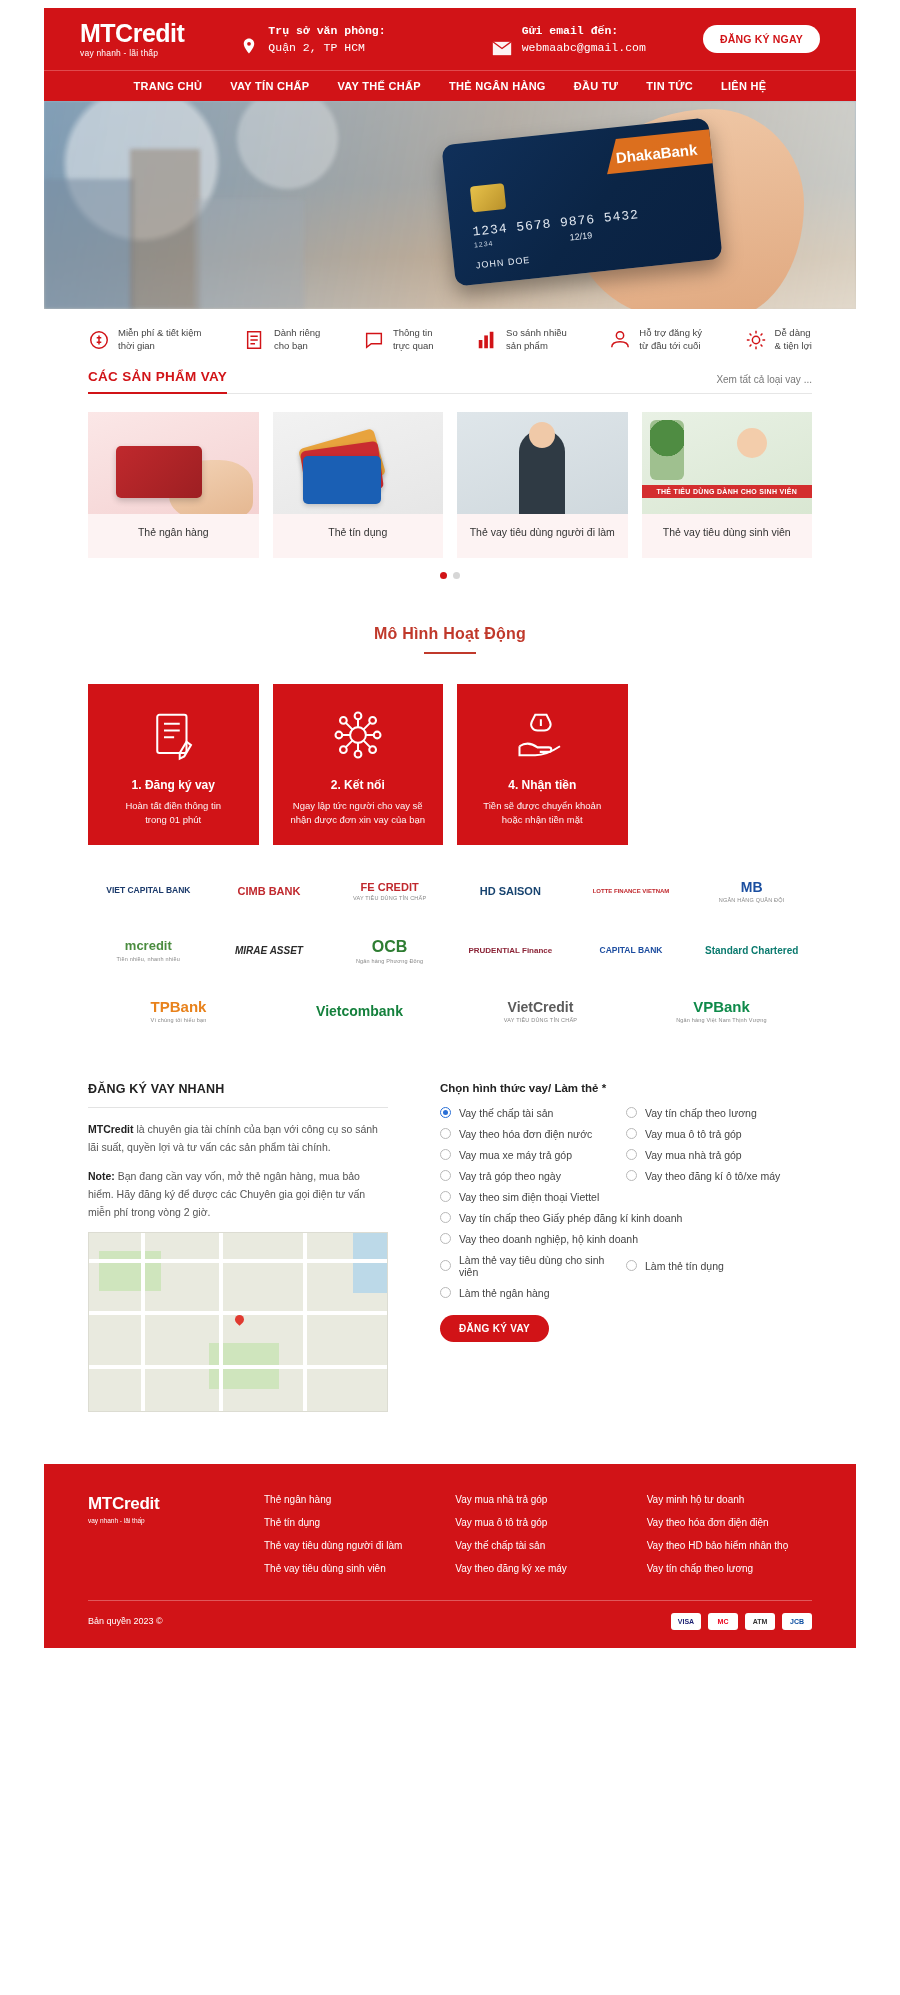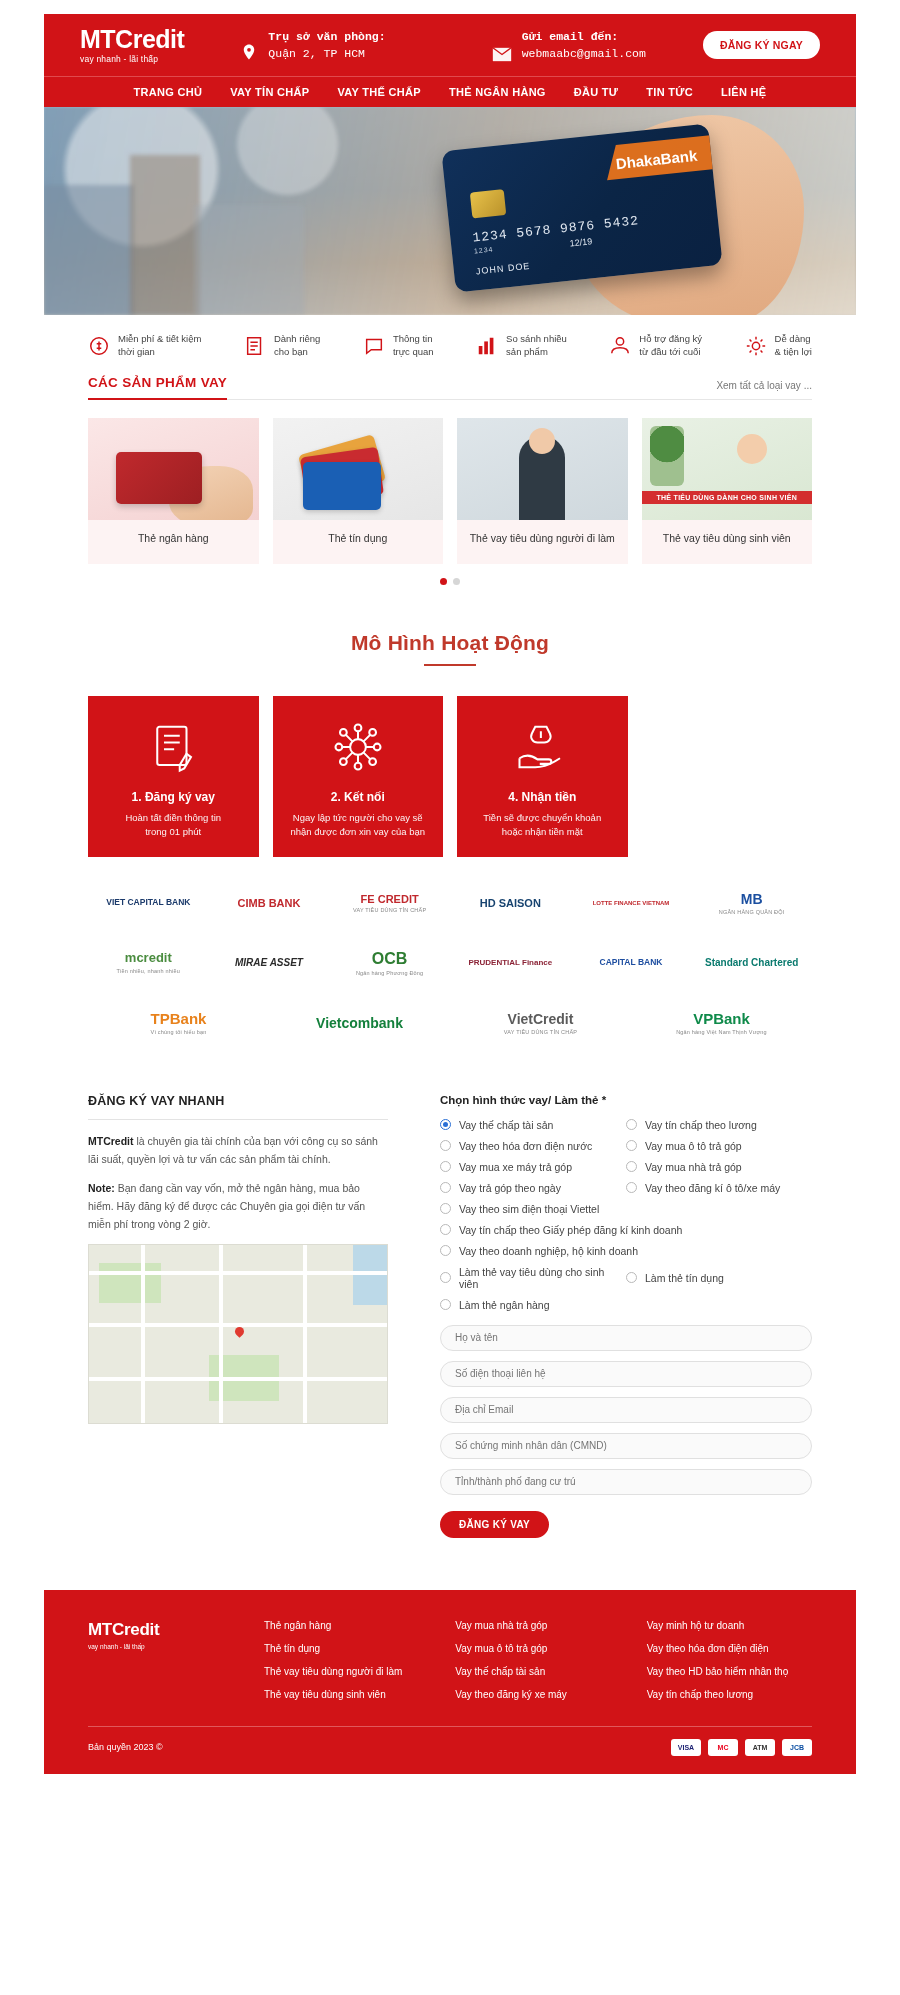--- a/index.html
+++ b/index.html
@@ -3,21 +3,21 @@
 <meta charset="utf-8">
 <style>
   * { box-sizing: border-box; margin: 0; padding: 0; }
   body {
     width: 900px;
     font-family: "Liberation Sans", sans-serif;
     background: #fff;
     color: #333;
     font-size: 13px;
   }
-  .page { width: 812px; margin: 14px auto; background:#fff; }
+  .page { width: 812px; margin: 8px auto; background:#fff; }
 
   
   .topbar {
     background: #d11317;
     color: #fff;
     height: 62px;
     display: flex;
     align-items: center;
     padding: 0 36px;
   }
@@ -178,21 +178,21 @@
     position:absolute; left: 8px; top: 8px; width: 34px; height: 60px;
     background: radial-gradient(circle at 50% 30%, #4f8c42 0 40%, transparent 41%), #9fc08f;
     border-radius: 6px;
   }
   .dots { display:flex; justify-content:center; gap:6px; margin-top: 14px; }
   .dot { width:7px; height:7px; border-radius:50%; background:#d6d6d6; cursor:pointer;}
   .dot.on { background:#d11317; }
 
   
   .model-title {
-    text-align:center; color:#c0392b; font-size: 21px; font-weight:bold;
+    text-align:center; color:#c0392b; font-size: 16px; font-weight:bold;
     margin-top: 46px; letter-spacing:.2px;
   }
   .model-title .u { display:block; width: 52px; height:2px; background:#c0392b; margin: 9px auto 0; }
   .steps { display:grid; grid-template-columns: repeat(4,1fr); gap: 14px; margin-top: 30px; }
   .step {
     background:#d11317; color:#fff; text-align:center; padding: 22px 14px 18px;
     min-height: 148px; display:flex; flex-direction:column; align-items:center;
   }
   .step .sic { height: 58px; display:flex; align-items:center; justify-content:center; }
   .step .sic svg { width: 54px; height: 54px; }
@@ -630,27 +630,20 @@
           <label class="rb">
             <span class="mark"></span>
             <span>Làm thẻ tín dụng</span>
             </label>
           <label class="rb full">
             <span class="mark"></span>
             <span>Làm thẻ ngân hàng</span>
             </label>
         </div>
 
-        <div class="inputs">
-          <input type="text" placeholder="Họ và tên" style="">
-          <input type="text" placeholder="Số điện thoại liên hệ" style="">
-          <input type="text" placeholder="Địa chỉ Email" style="">
-          <input type="text" placeholder="Số chứng minh nhân dân (CMND)" style="">
-          <input type="text" placeholder="Tỉnh/thành phố đang cư trú" style="">
-        </div>
 
         <button class="submit">ĐĂNG KÝ VAY</button>
       </div>
     </div>
   </div>
 
   <div class="footer">
     <div class="fcols">
       <div class="flogo">
         <div class="l1">MTCredit</div>

